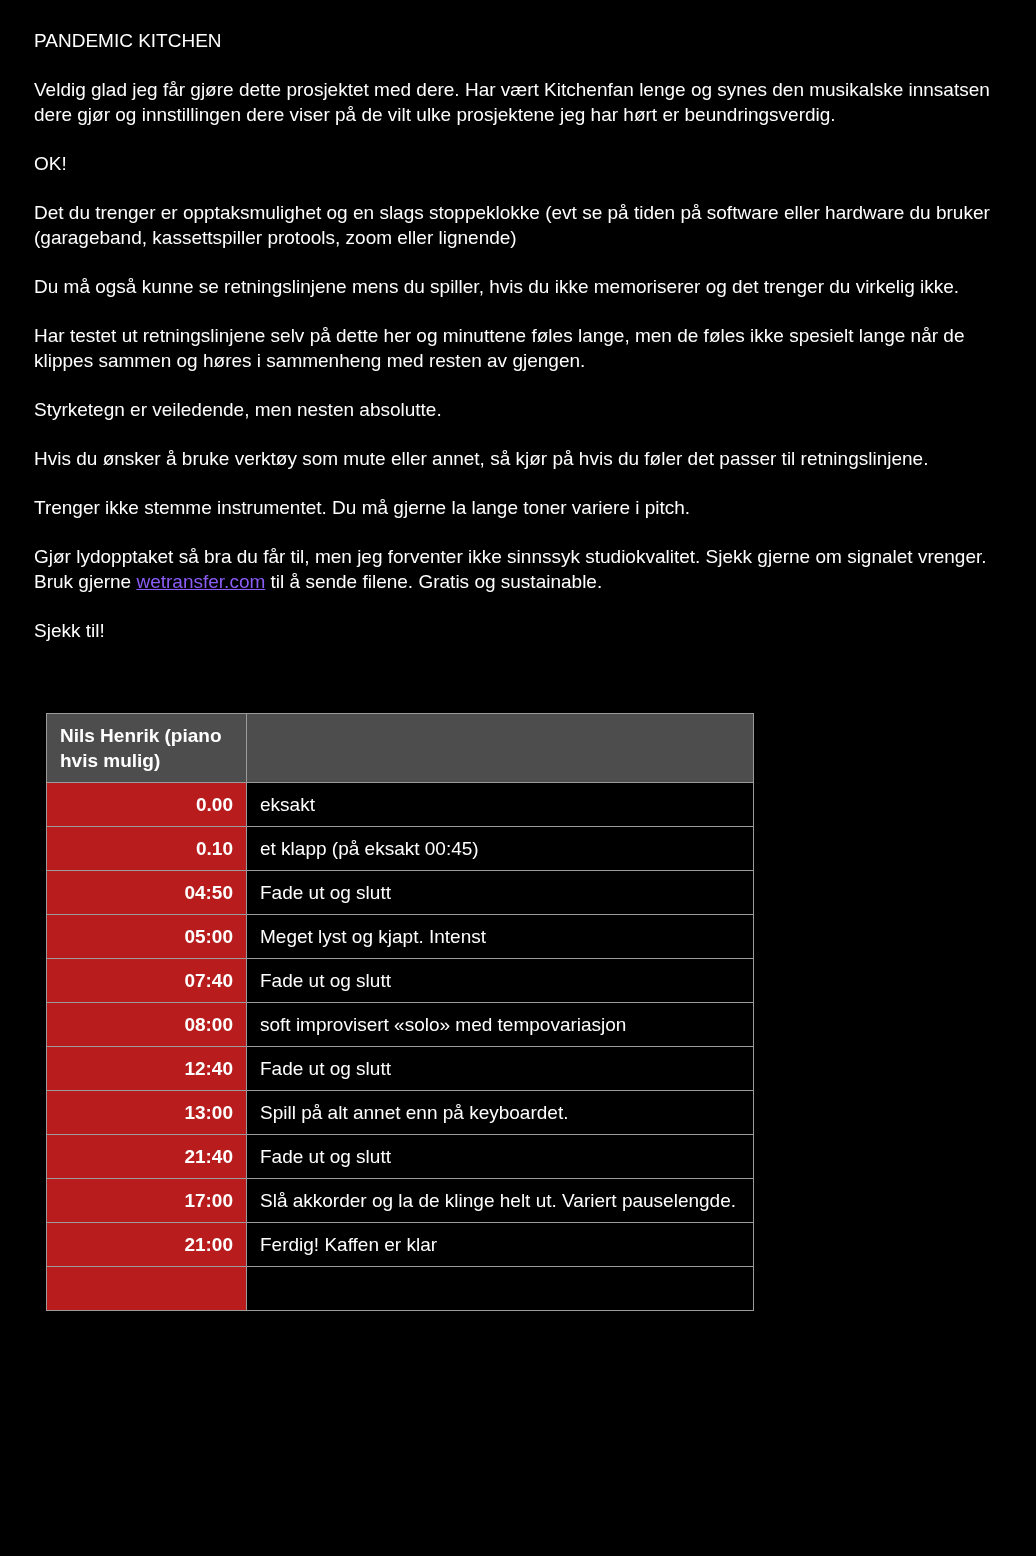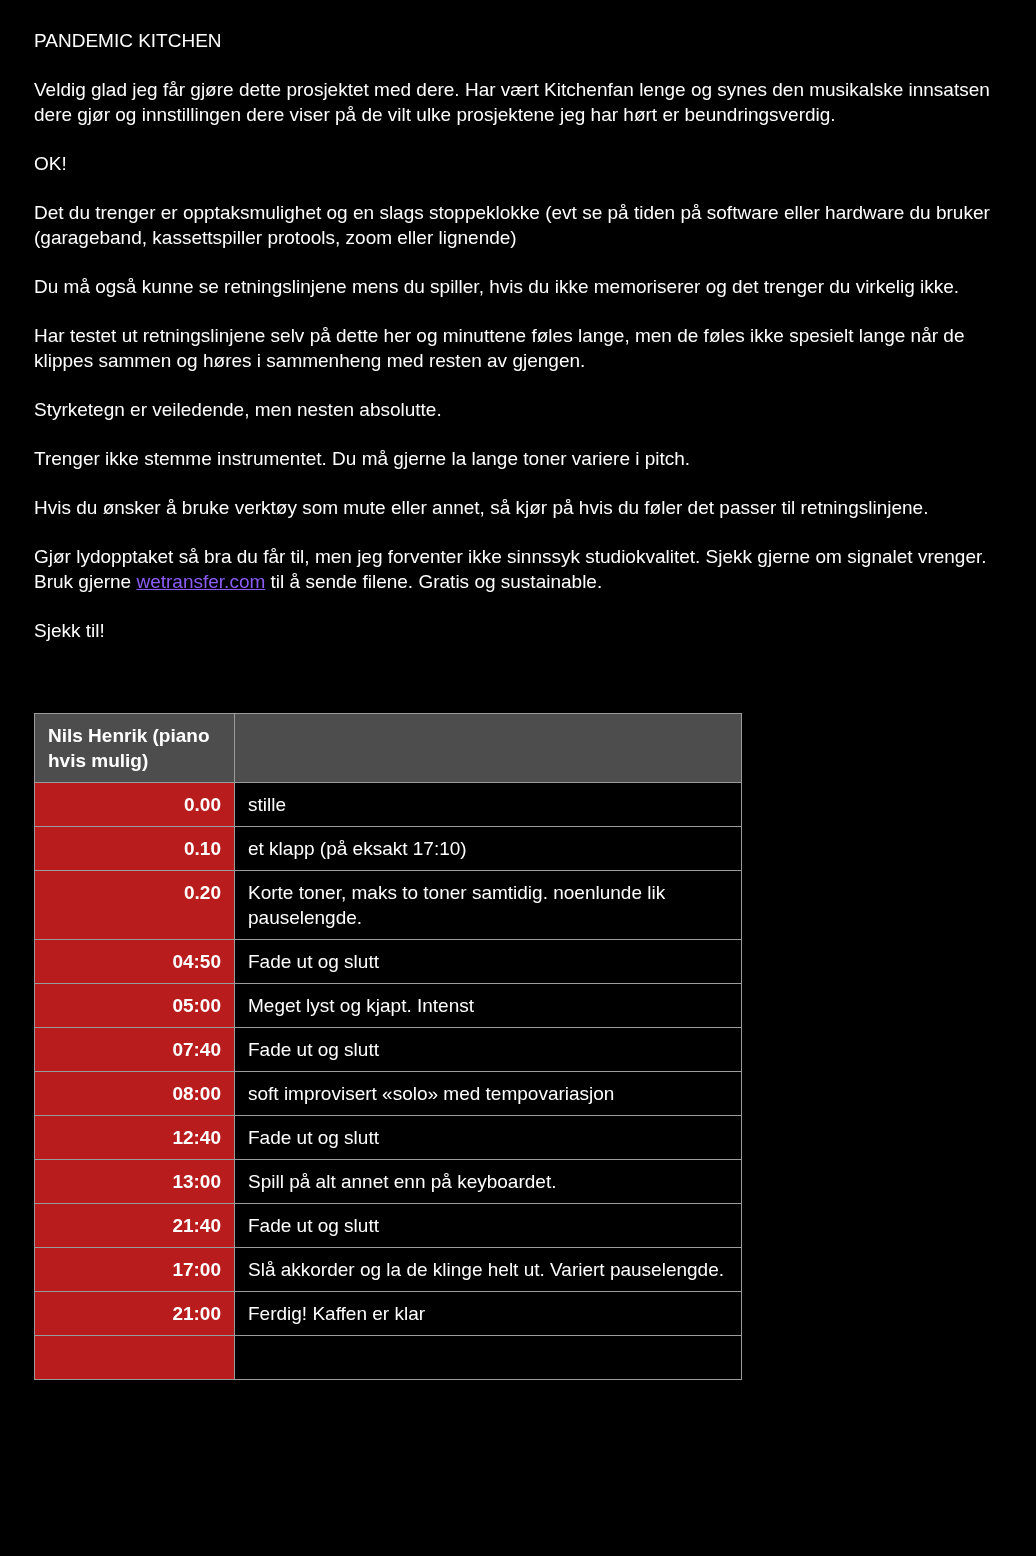--- a/index.html
+++ b/index.html
@@ -29,20 +29,21 @@
   a.link {
     color: #8b5cf6;
     text-decoration: underline;
     cursor: pointer;
   }
   table.schedule {
     border-collapse: collapse;
     margin-top: 70px;
     width: 708px;
     table-layout: fixed;
+    margin-left: 12px;
   }
   .schedule th, .schedule td {
     border: 1px solid #9b9b9b;
     padding: 9px 13px;
     vertical-align: top;
     text-align: left;
   }
   .schedule th {
     background: #4d4d4d;
     font-weight: bold;
@@ -66,45 +67,41 @@
 <div class="content">
 
   <p class="title">PANDEMIC KITCHEN</p>
 
   <p>Veldig glad jeg får gjøre dette prosjektet med dere. Har vært Kitchenfan lenge og synes den musikalske innsatsen dere gjør og innstillingen dere viser på de vilt ulke prosjektene jeg har hørt er beundringsverdig.</p>
   <p>OK!</p>
   <p>Det du trenger er opptaksmulighet og en slags stoppeklokke (evt se på tiden på software eller hardware du bruker (garageband, kassettspiller protools, zoom eller lignende)</p>
   <p>Du må også kunne se retningslinjene mens du spiller, hvis du ikke memoriserer og det trenger du virkelig ikke.</p>
   <p>Har testet ut retningslinjene selv på dette her og minuttene føles lange, men de føles ikke spesielt lange når de klippes sammen og høres i sammenheng med resten av gjengen.</p>
   <p>Styrketegn er veiledende, men nesten absolutte.</p>
+  <p>Hvis du ønsker å bruke verktøy som mute eller annet, så kjør på hvis du føler det passer til retningslinjene.</p>
   <p>Trenger ikke stemme instrumentet. Du må gjerne la lange toner variere i pitch.</p>
-  <p>Hvis du ønsker å bruke verktøy som mute eller annet, så kjør på hvis du føler det passer til retningslinjene.</p>
 
   <p><span>Gjør lydopptaket så bra du får til, men jeg forventer ikke sinnssyk studiokvalitet. Sjekk gjerne om signalet vrenger. Bruk gjerne </span><a class="link">wetransfer.com</a><span> til å sende filene. Gratis og sustainable.</span></p>
 
   <p>Sjekk til!</p>
 
   <table class="schedule">
     <tbody>
       <tr>
         <th class="head-left">Nils Henrik (piano hvis mulig)</th>
         <th class="head-right"></th>
       </tr>
 
       <tr>
         <td class="time">0.00</td>
-        <td class="desc">stille</td>
+        <td class="desc">eksakt</td>
       </tr>
       <tr>
         <td class="time">0.10</td>
-        <td class="desc">et klapp (på eksakt 17:10)</td>
-      </tr>
-      <tr>
-        <td class="time">0.20</td>
-        <td class="desc">Korte toner, maks to toner samtidig. noenlunde lik pauselengde.</td>
+        <td class="desc">et klapp (på eksakt 00:45)</td>
       </tr>
       <tr>
         <td class="time">04:50</td>
         <td class="desc">Fade ut og slutt</td>
       </tr>
       <tr>
         <td class="time">05:00</td>
         <td class="desc">Meget lyst og kjapt. Intenst</td>
       </tr>
       <tr>

